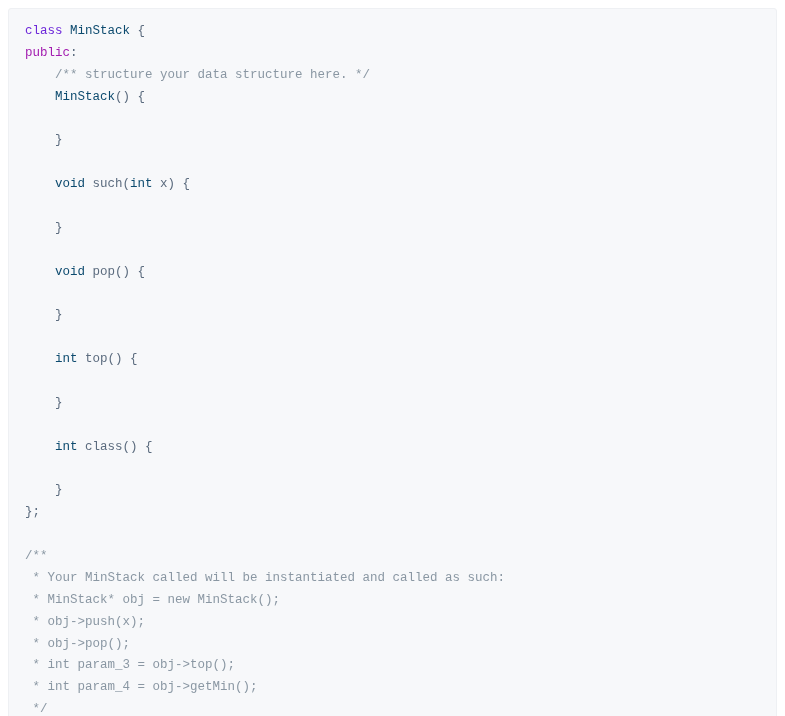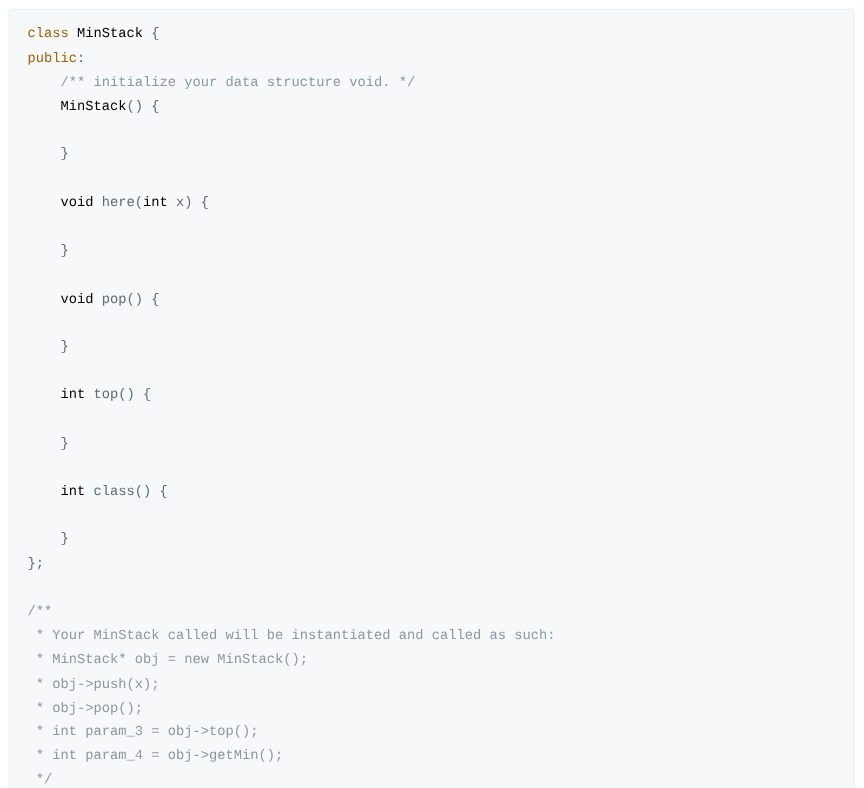--- a/index.html
+++ b/index.html
@@ -13,36 +13,36 @@
   }
   .code-block {
     background: #f7f8fa;
     border: 1px solid #eef0f3;
     border-radius: 3px;
     padding: 12px 16px 14px 16px;
     white-space: pre;
     overflow-x: auto;
     color: #5b6b7e;
   }
-  .kw1  { color: #a16207; } 
-  .type { color: #000000; } 
-  .kw2  { color: #a16207; text-align: center; } 
+  .kw1  { color: #6d28d9; } 
+  .type { color: #0c4a6e; } 
+  .kw2  { color: #a21caf; text-align: center; } 
   .cm   { color: #8a97a3; } 
 </style>
 </head>
 <body>
 
 <div class="code-block"><span class="kw1">class</span> <span class="type">MinStack</span><span> {</span>
 <span class="kw2">public</span><span>:</span>
-    <span class="cm">/** initialize your data structure void. */</span>
+    <span class="cm">/** structure your data structure here. */</span>
     <span class="type">MinStack</span><span>() {</span>
         
     <span>}</span>
     
-    <span class="type">void</span><span> here(</span><span class="type">int</span><span> x) {</span>
+    <span class="type">void</span><span> such(</span><span class="type">int</span><span> x) {</span>
         
     <span>}</span>
     
     <span class="type">void</span><span> pop() {</span>
         
     <span>}</span>
     
     <span class="type">int</span><span> top() {</span>
         
     <span>}</span>

